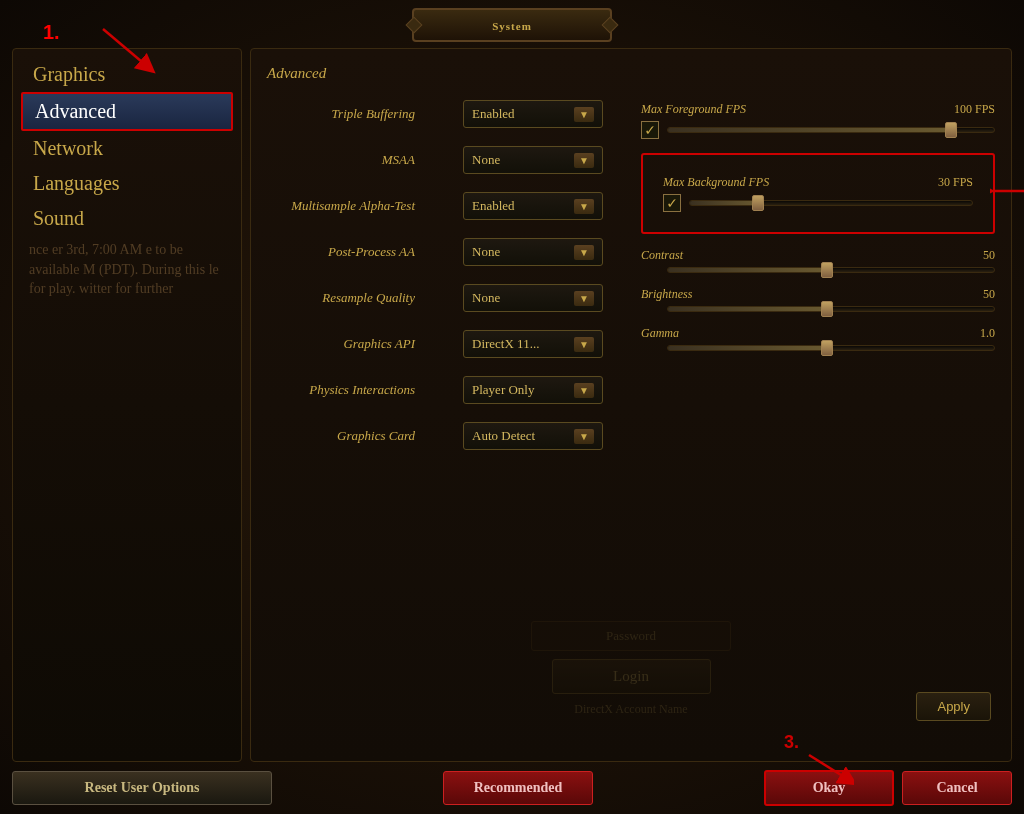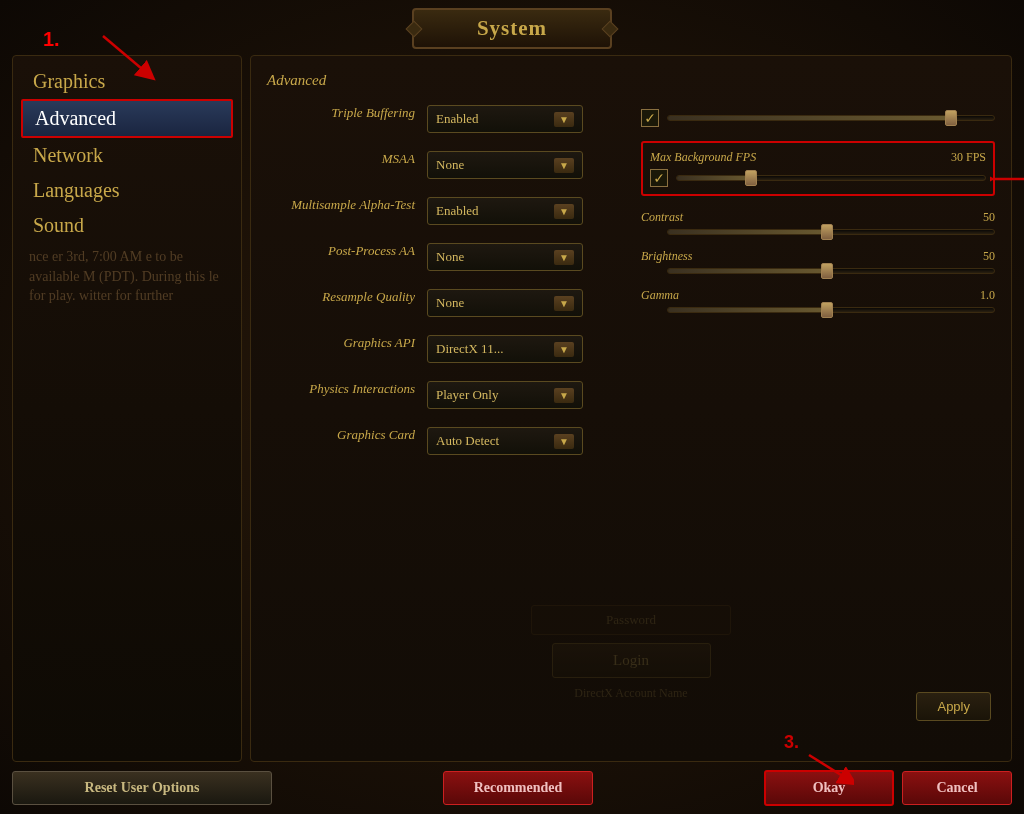--- a/index.html
+++ b/index.html
@@ -48,21 +48,21 @@
       width: 10px;
       height: 10px;
       background: #3a2a10;
       border: 1px solid #5a4020;
       transform: translateY(-50%) rotate(45deg);
     }
     .title-bar::before { left: -6px; }
     .title-bar::after { right: -6px; }
     .title-text {
       color: #c8a84a;
-      font-size: 21px;
+      font-size: 11px;
       font-weight: bold;
       letter-spacing: 1px;
     }
 
     
     .content-area {
       display: flex;
       width: 1000px;
       margin-top: 6px;
       flex: 1;
@@ -119,23 +119,24 @@
     .left-settings {
       flex: 1;
     }
     .right-settings {
       flex: 1;
       padding-top: 4px;
     }
 
     .setting-row {
       display: flex;
-      align-items: flex-start;
+      align-items: center;
       margin-bottom: 14px;
       min-height: 32px;
+      gap: 36px;
     }
     .setting-label {
       color: #c8a84a;
       font-size: 13px;
       width: 160px;
       text-align: right;
       padding-right: 12px;
       font-style: italic;
     }
 
@@ -144,21 +145,21 @@
       background: linear-gradient(to bottom, #1e1810, #121008);
       border: 1px solid #5a4a20;
       border-radius: 3px;
       color: #d4b860;
       font-size: 13px;
       padding: 4px 8px;
       cursor: pointer;
       display: flex;
       align-items: center;
       justify-content: space-between;
-      width: 156px;
+      width: 140px;
       min-height: 28px;
     }
     .dropdown-arrow {
       color: #c8a84a;
       font-size: 10px;
       margin-left: 6px;
       background: linear-gradient(to bottom, #5a4020, #3a2a10);
       padding: 2px 5px;
       border-radius: 2px;
     }
@@ -223,27 +224,27 @@
       height: 16px;
       background: linear-gradient(to bottom, #c0a060, #806040);
       border: 1px solid #a08050;
       border-radius: 2px;
     }
 
     
     .highlighted-box {
       border: 2px solid #cc0000;
       border-radius: 3px;
-      padding: 7px;
+      padding: 20px;
     }
 
     
     .login-area {
       position: absolute;
-      bottom: 60px;
+      bottom: 44px;
       left: 0;
       right: 0;
       padding: 0 20px;
       opacity: 0.3;
     }
     .login-input {
       width: 200px;
       background: #1a1208;
       border: 1px solid #3a2a10;
       border-radius: 3px;
@@ -476,20 +477,24 @@
             <div class="dropdown">
               <span>Auto Detect</span>
               <span class="dropdown-arrow">▼</span>
             </div>
           </div>
         </div>
 
         <div class="right-settings">
 
           <div class="slider-group">
+            <div class="slider-label-row">
+              <span class="slider-label">Max Foreground FPS</span>
+              <span class="slider-value">100 FPS</span>
+            </div>
             <div class="slider-row">
               <div class="checkbox-icon checked"></div>
               <div class="slider-track">
                 <div class="slider-fill" style="width:88%;"></div>
                 <div class="slider-thumb" style="left:85%;"></div>
               </div>
             </div>
           </div>
 
           <div class="slider-group highlighted-box" style="position:relative;">

